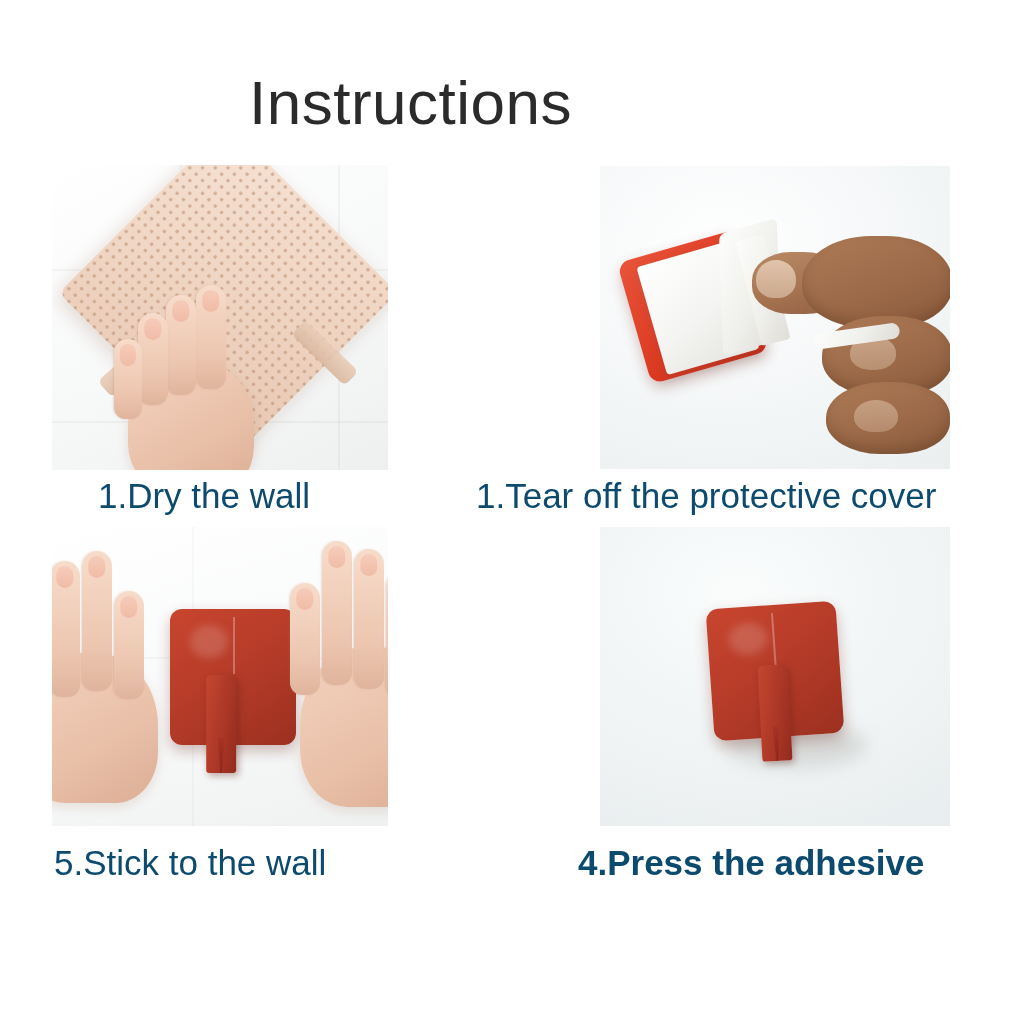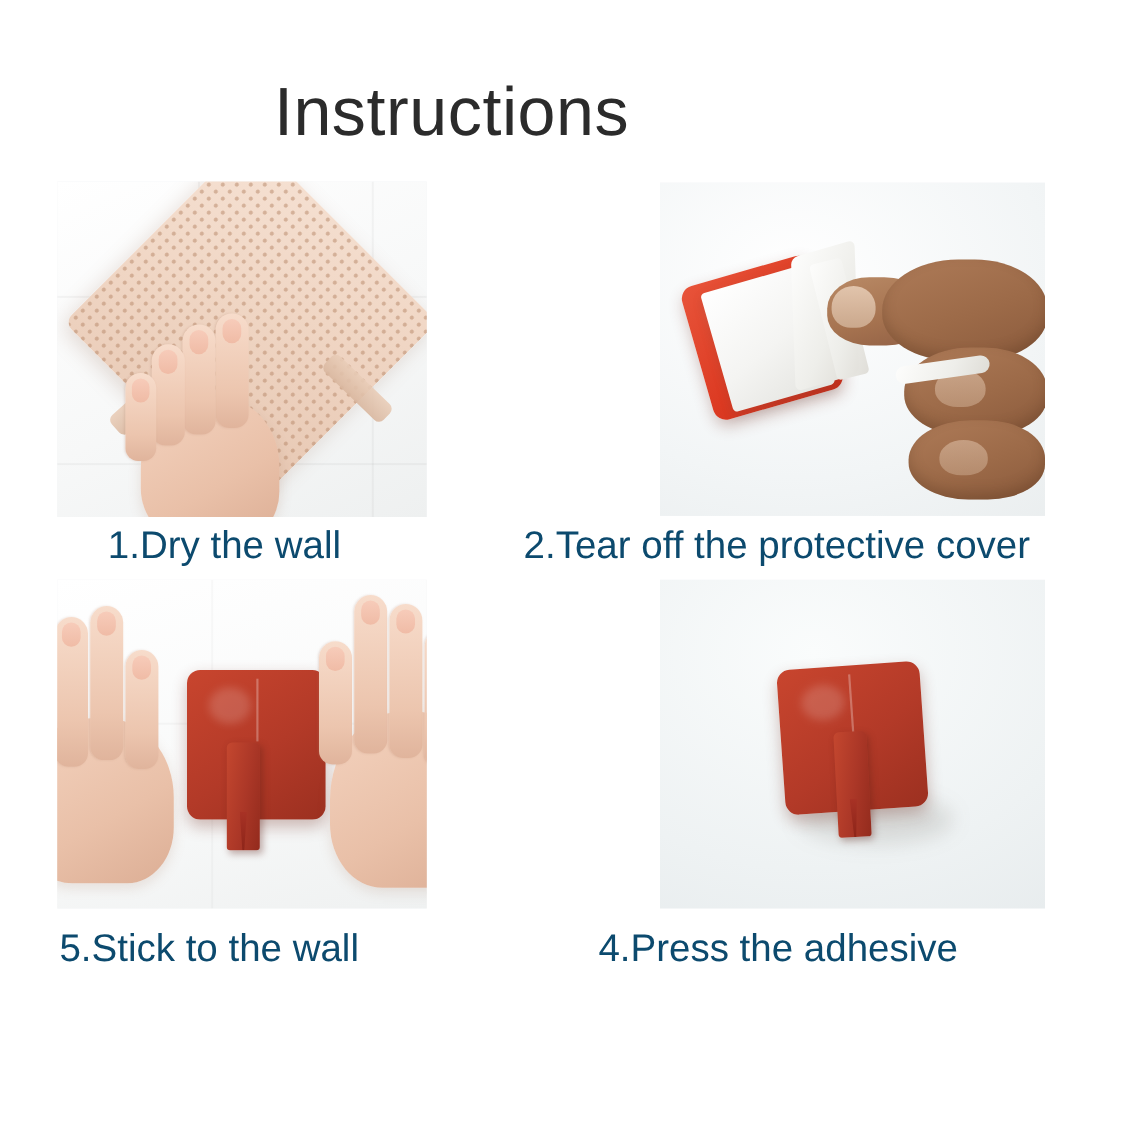--- a/index.html
+++ b/index.html
@@ -52,21 +52,21 @@
   #step-1 .step-photo { left: 52px;  top: 165px; width: 336px; height: 305px; }
   #step-1 .step-caption { left: 98px; top: 478px; }
 
   #step-2 .step-photo { left: 600px; top: 166px; width: 350px; height: 303px; }
   #step-2 .step-caption { left: 476px; top: 478px; }
 
   #step-3 .step-photo { left: 52px;  top: 527px; width: 336px; height: 299px; }
   #step-3 .step-caption { left: 54px; top: 845px; }
 
   #step-4 .step-photo { left: 600px; top: 527px; width: 350px; height: 299px; }
-  #step-4 .step-caption { left: 544px; top: 845px; }
+  #step-4 .step-caption { left: 578px; top: 845px; font-weight: bold; }
 
   
   .photo-inner { position: absolute; inset: 0; }
 
   
   .tile-wall {
     position: absolute;
     inset: 0;
     background:
       linear-gradient(180deg, rgba(0,0,0,0.035) 0 2px, transparent 2px),
@@ -300,21 +300,21 @@
         <div class="knuckle" style="left:42px;  top:4px;   width:150px; height:92px;"></div>
         <div class="knuckle" style="left:62px;  top:84px;  width:130px; height:80px;"></div>
         <div class="knuckle" style="left:66px;  top:150px; width:124px; height:72px;"></div>
         <div class="nail-brown" style="left:90px; top:104px; width:46px; height:34px; opacity:0.55;"></div>
         <div class="nail-brown" style="left:94px; top:168px; width:44px; height:32px; opacity:0.5;"></div>
         <div class="liner-flap" style="left:54px; top:96px; width:86px; height:16px; border-radius:8px; transform:rotate(-8deg);"></div>
       </div>
     </div>
   </div>
 
-  <div class="step-caption">2.Tear off the protective cover</div>
+  <div class="step-caption">1.Tear off the protective cover</div>
 </div>
 
 <div class="step" id="step-3">
 
   <div class="step-photo">
     <div class="photo-inner">
       <div class="tile-wall soft"></div>
 
       <div class="hook" style="left:118px; top:82px; width:126px; height:136px;">
         <div class="hook-plate"></div>

